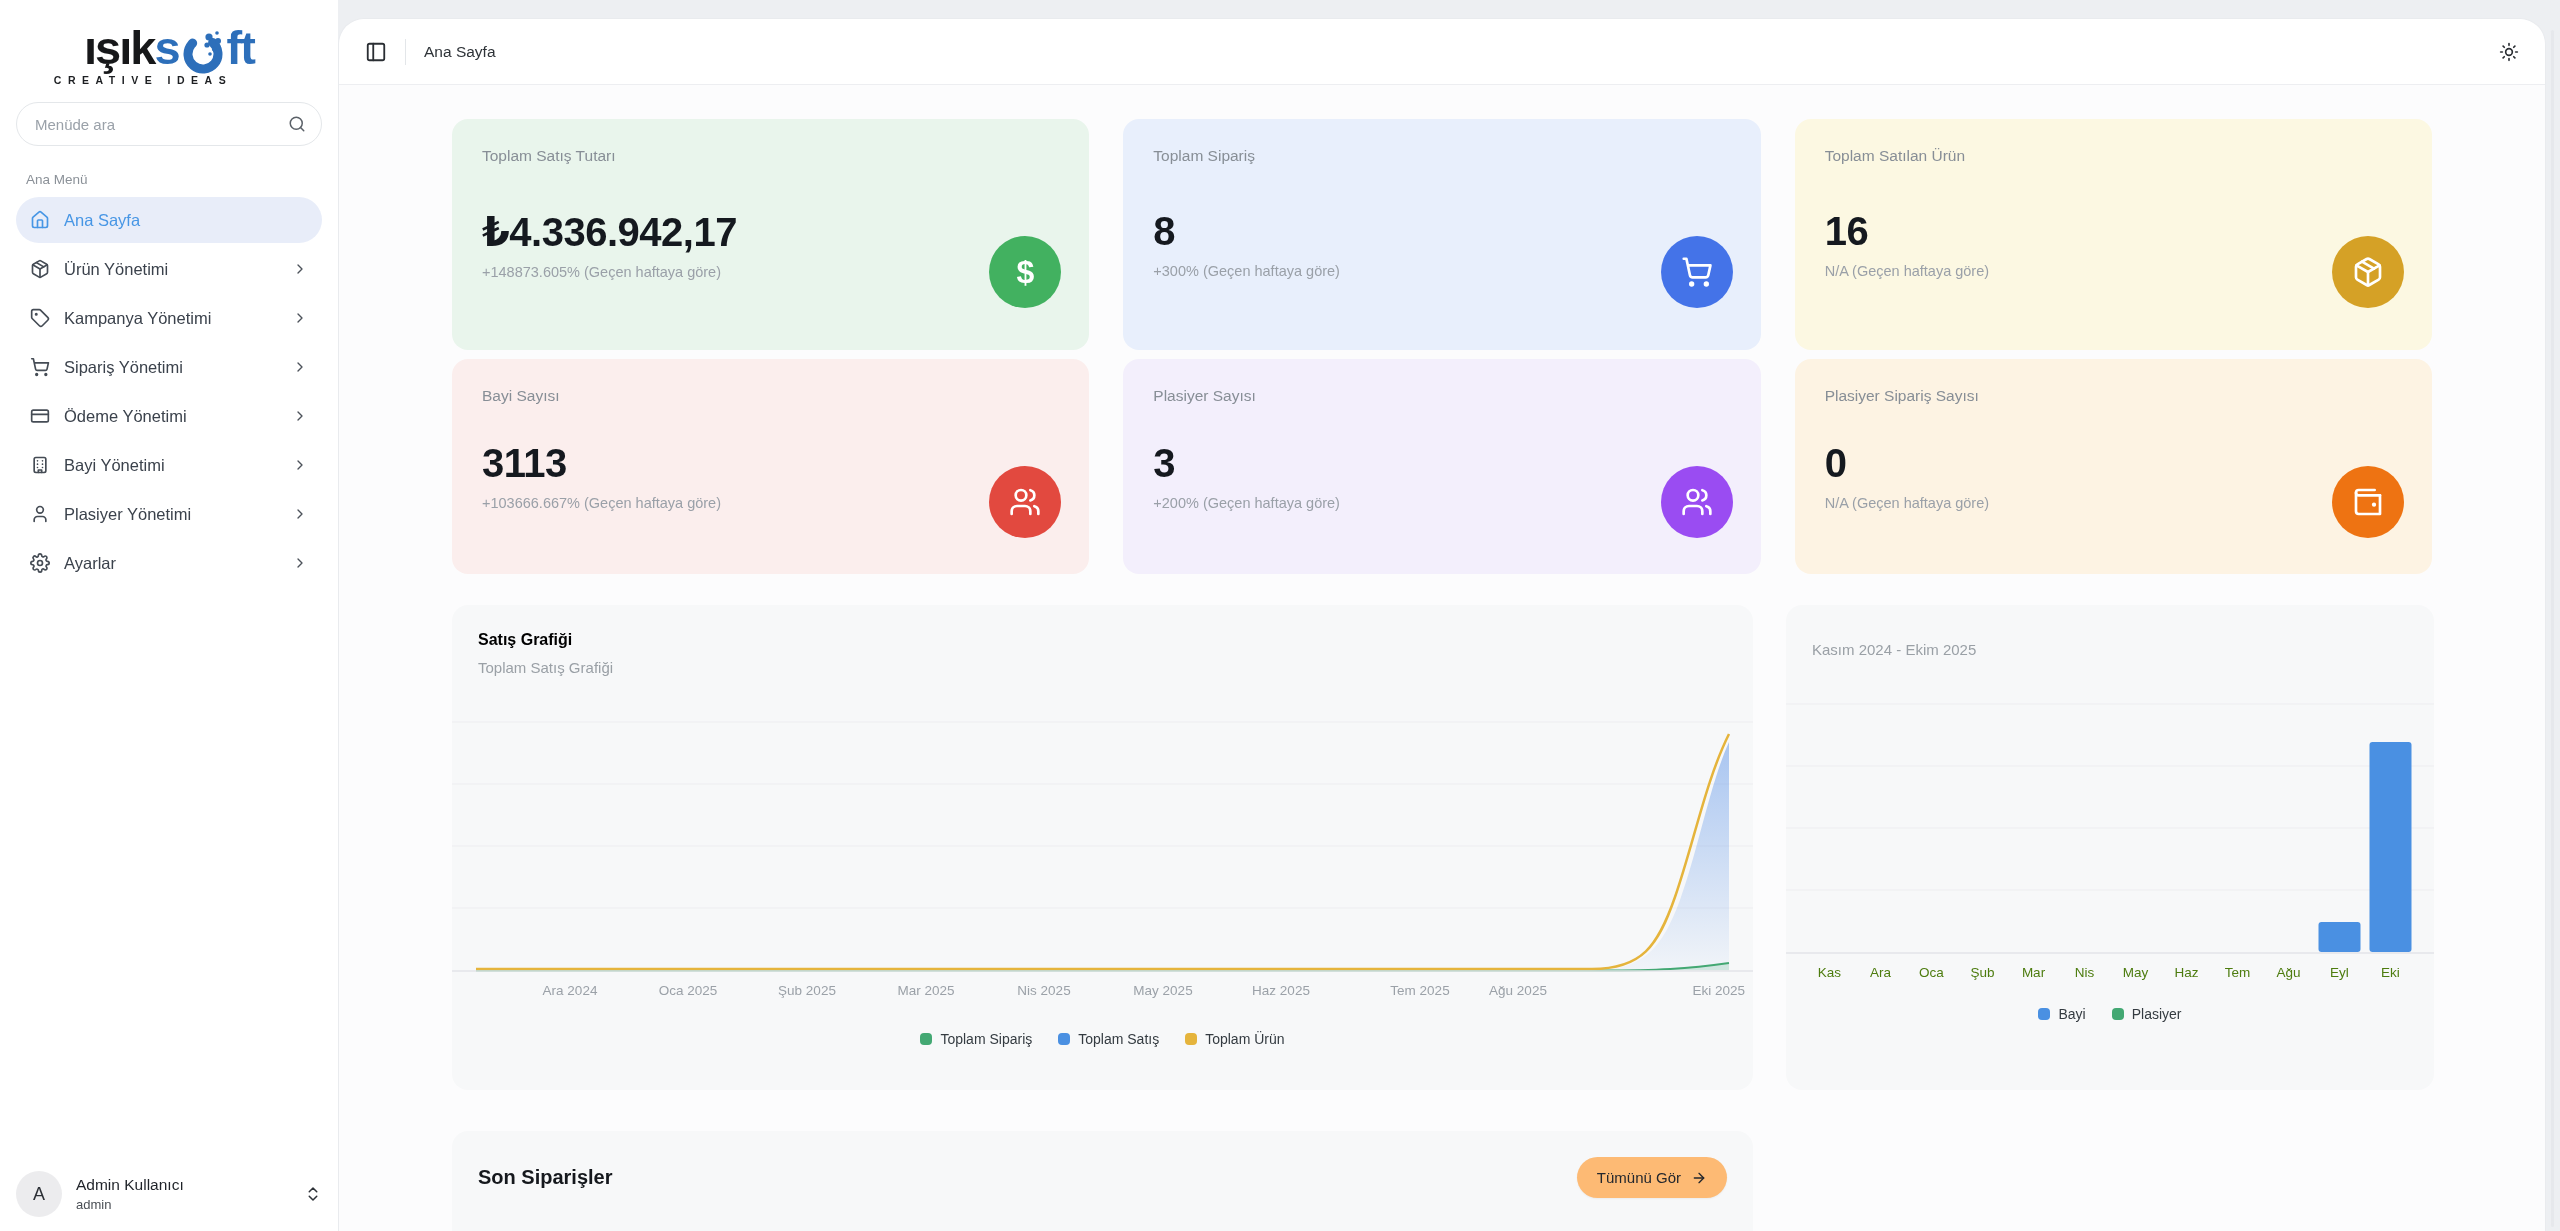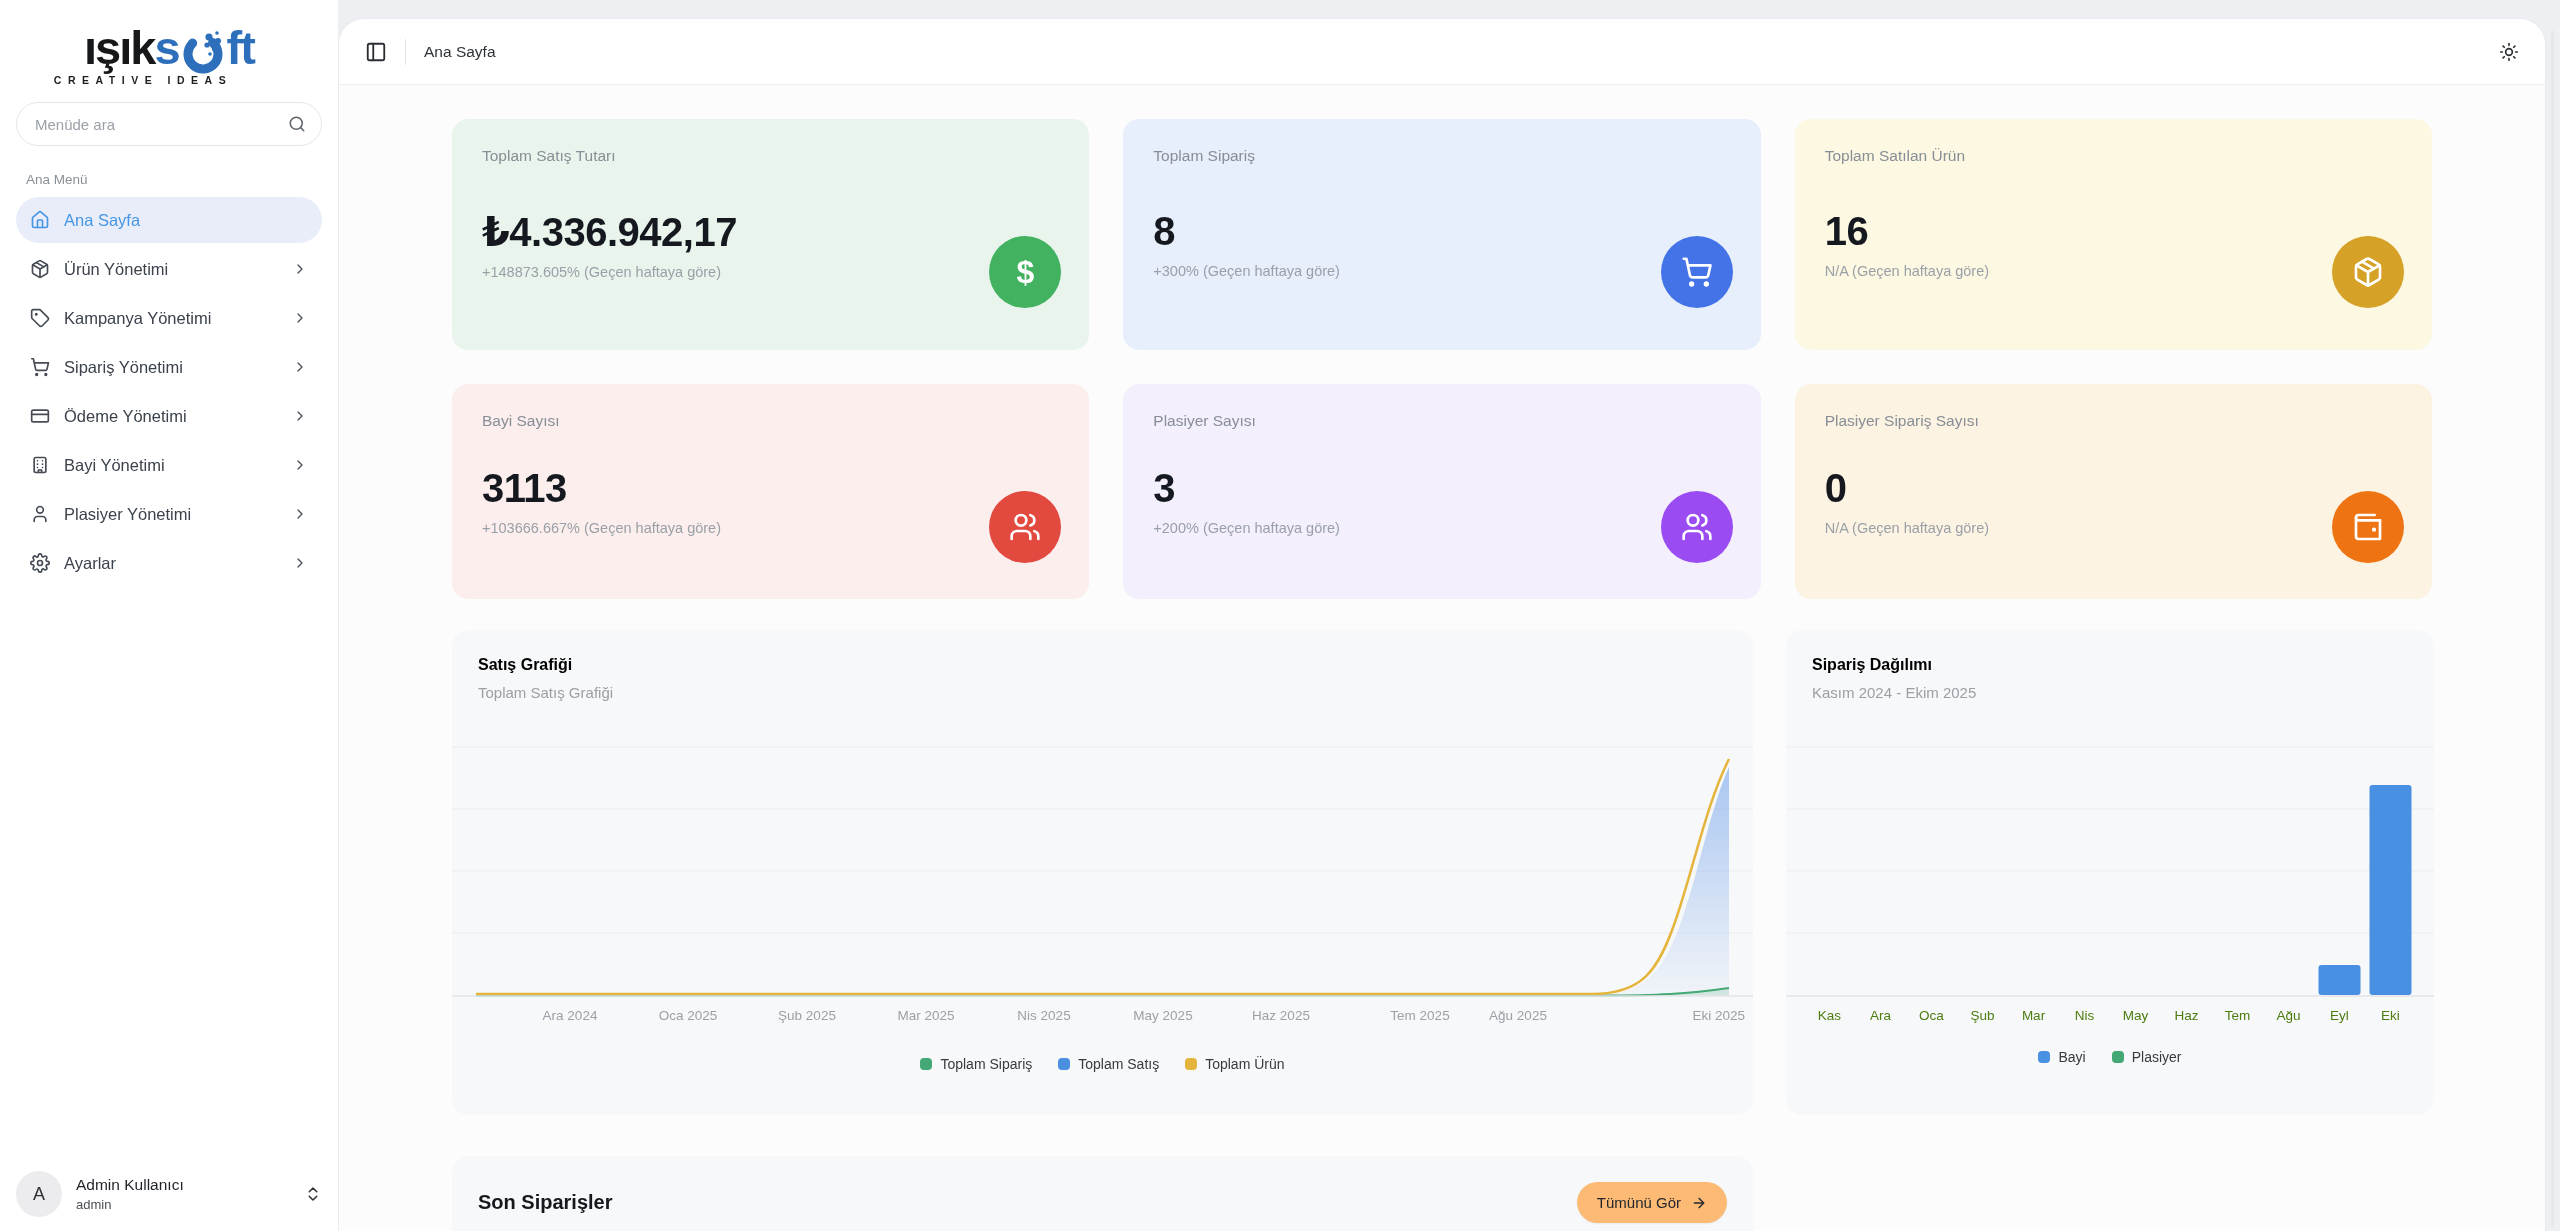--- a/index.html
+++ b/index.html
@@ -45,21 +45,21 @@
     border-radius:26px 26px 0 0; }
   .tb-toggle { color:#2a2e33; display:flex; cursor:pointer; }
   .tb-divider { width:1px; height:26px; background:#e3e6e9; margin:0 18px; }
   .tb-title { font-size:15.5px; color:#2e3338; }
   .tb-right { margin-left:auto; display:flex; align-items:center; }
   .tb-sun { color:#2a2e33; display:flex; cursor:pointer; }
 
   .content { padding:34px 113px 0 113px; }
 
   
-  .cards-grid { display:grid; grid-template-columns:repeat(3,1fr); grid-template-rows:231px 215px; gap:34px 34px; }
+  .cards-grid { display:grid; grid-template-columns:repeat(3,1fr); grid-template-rows:231px 215px; gap:9px 34px; }
   .stat-card { border-radius:16px; padding:28px 30px; position:relative; }
   .sc-title { font-size:15.5px; color:#878e96; }
   .sc-value { font-size:40px; font-weight:700; color:#15191f; margin-top:44px; letter-spacing:-0.5px; }
   .row2 .sc-value { margin-top:36px; }
   .sc-sub { font-size:14.5px; color:#9aa0a8; margin-top:9px; }
   .sc-circle { position:absolute; right:28px; bottom:42px; width:72px; height:72px; border-radius:50%;
     display:flex; align-items:center; justify-content:center; color:#fff; }
   .row2 .sc-circle { bottom:36px; }
   .c1 { background:#e9f5ec; } .c1 .sc-circle { background:#42b160; }
   .c2 { background:#e8effc; } .c2 .sc-circle { background:#4473e8; }
@@ -415,21 +415,20 @@
             </span>
           <span class="legend-item">
               <span class="dot dot-yellow"></span>
               <span>Toplam Ürün</span>
             </span>
         </div>
       </div>
 
       <div class="chart-card">
         <div class="ch-head">
-          <div class="ch-title">Sipariş Dağılımı</div>
           <div class="ch-sub">Kasım 2024 - Ekim 2025</div>
         </div>
         <svg class="plot" width="648" height="285" viewBox="0 0 648 285">
           <g stroke="#ededf0" stroke-width="1">
             <line x1="0" y1="30" x2="648" y2="30"></line>
             <line x1="0" y1="92" x2="648" y2="92"></line>
             <line x1="0" y1="154" x2="648" y2="154"></line>
             <line x1="0" y1="216" x2="648" y2="216"></line>
           </g>
           <g id="dist-bars">

